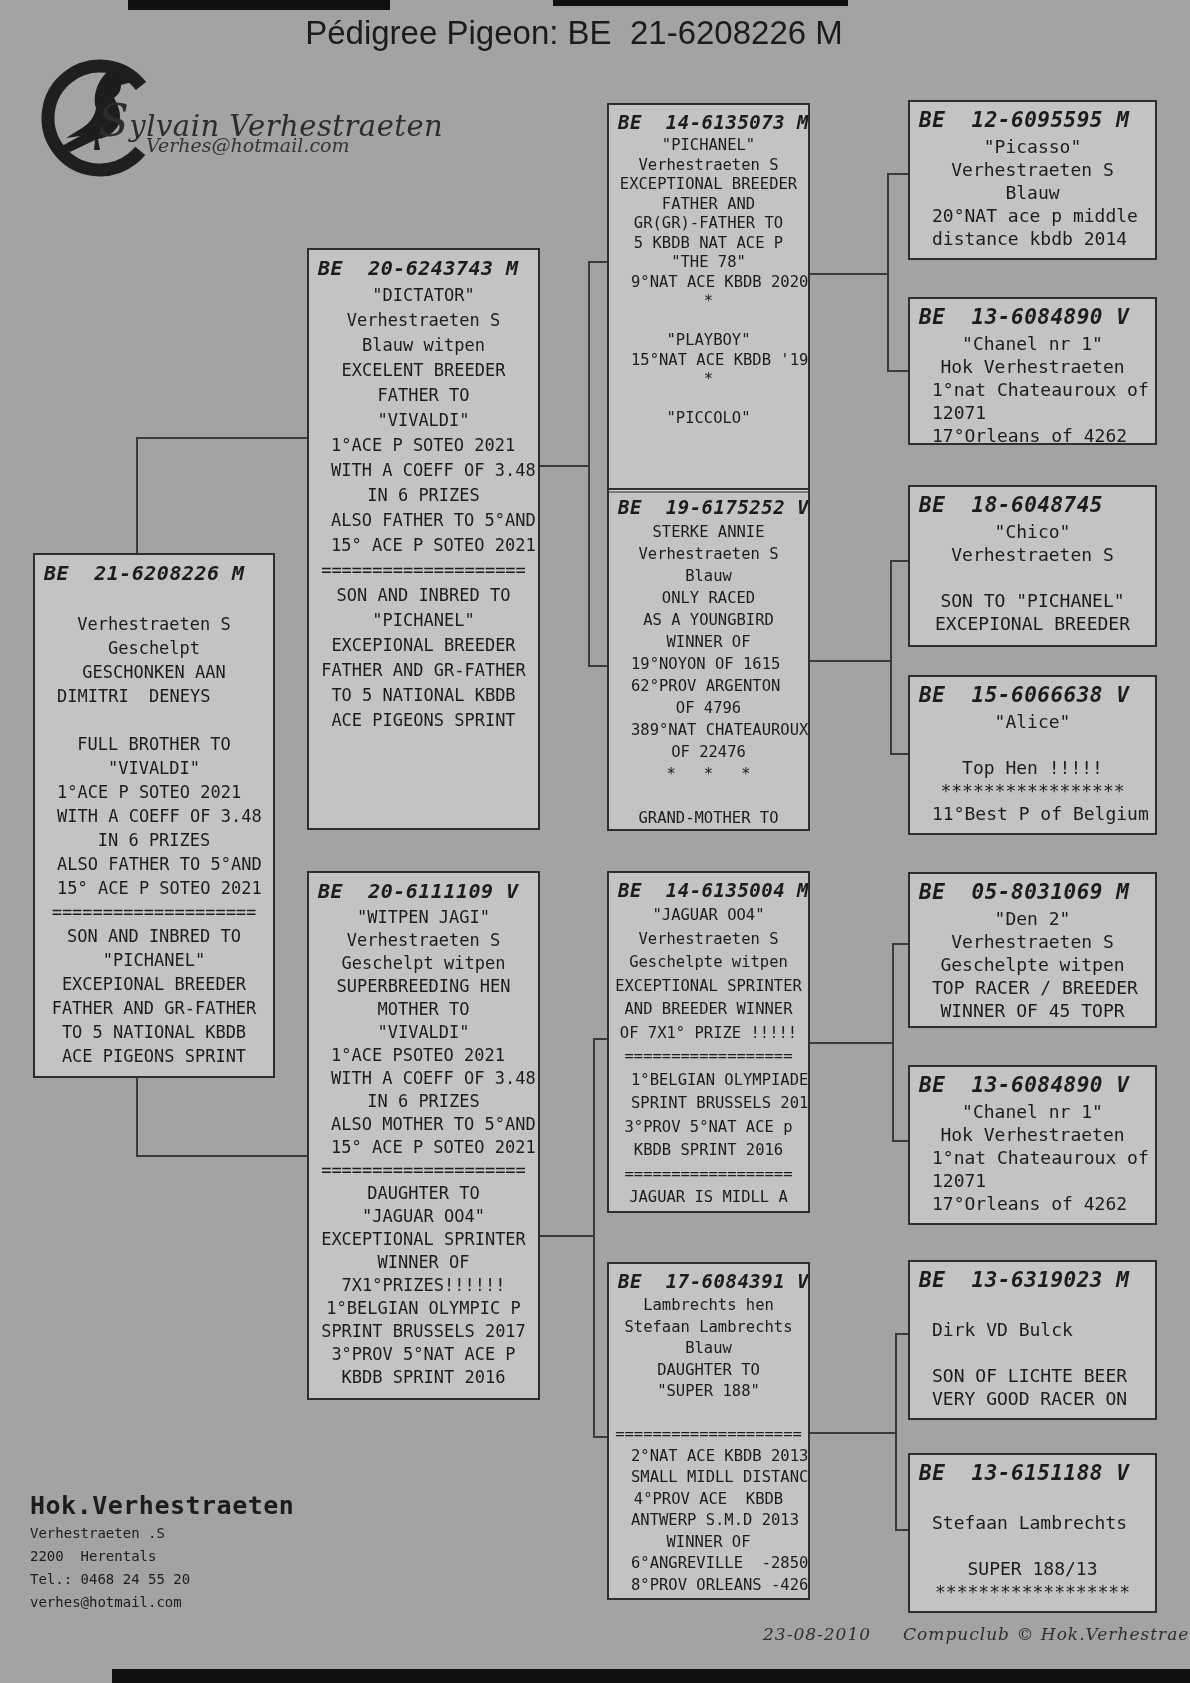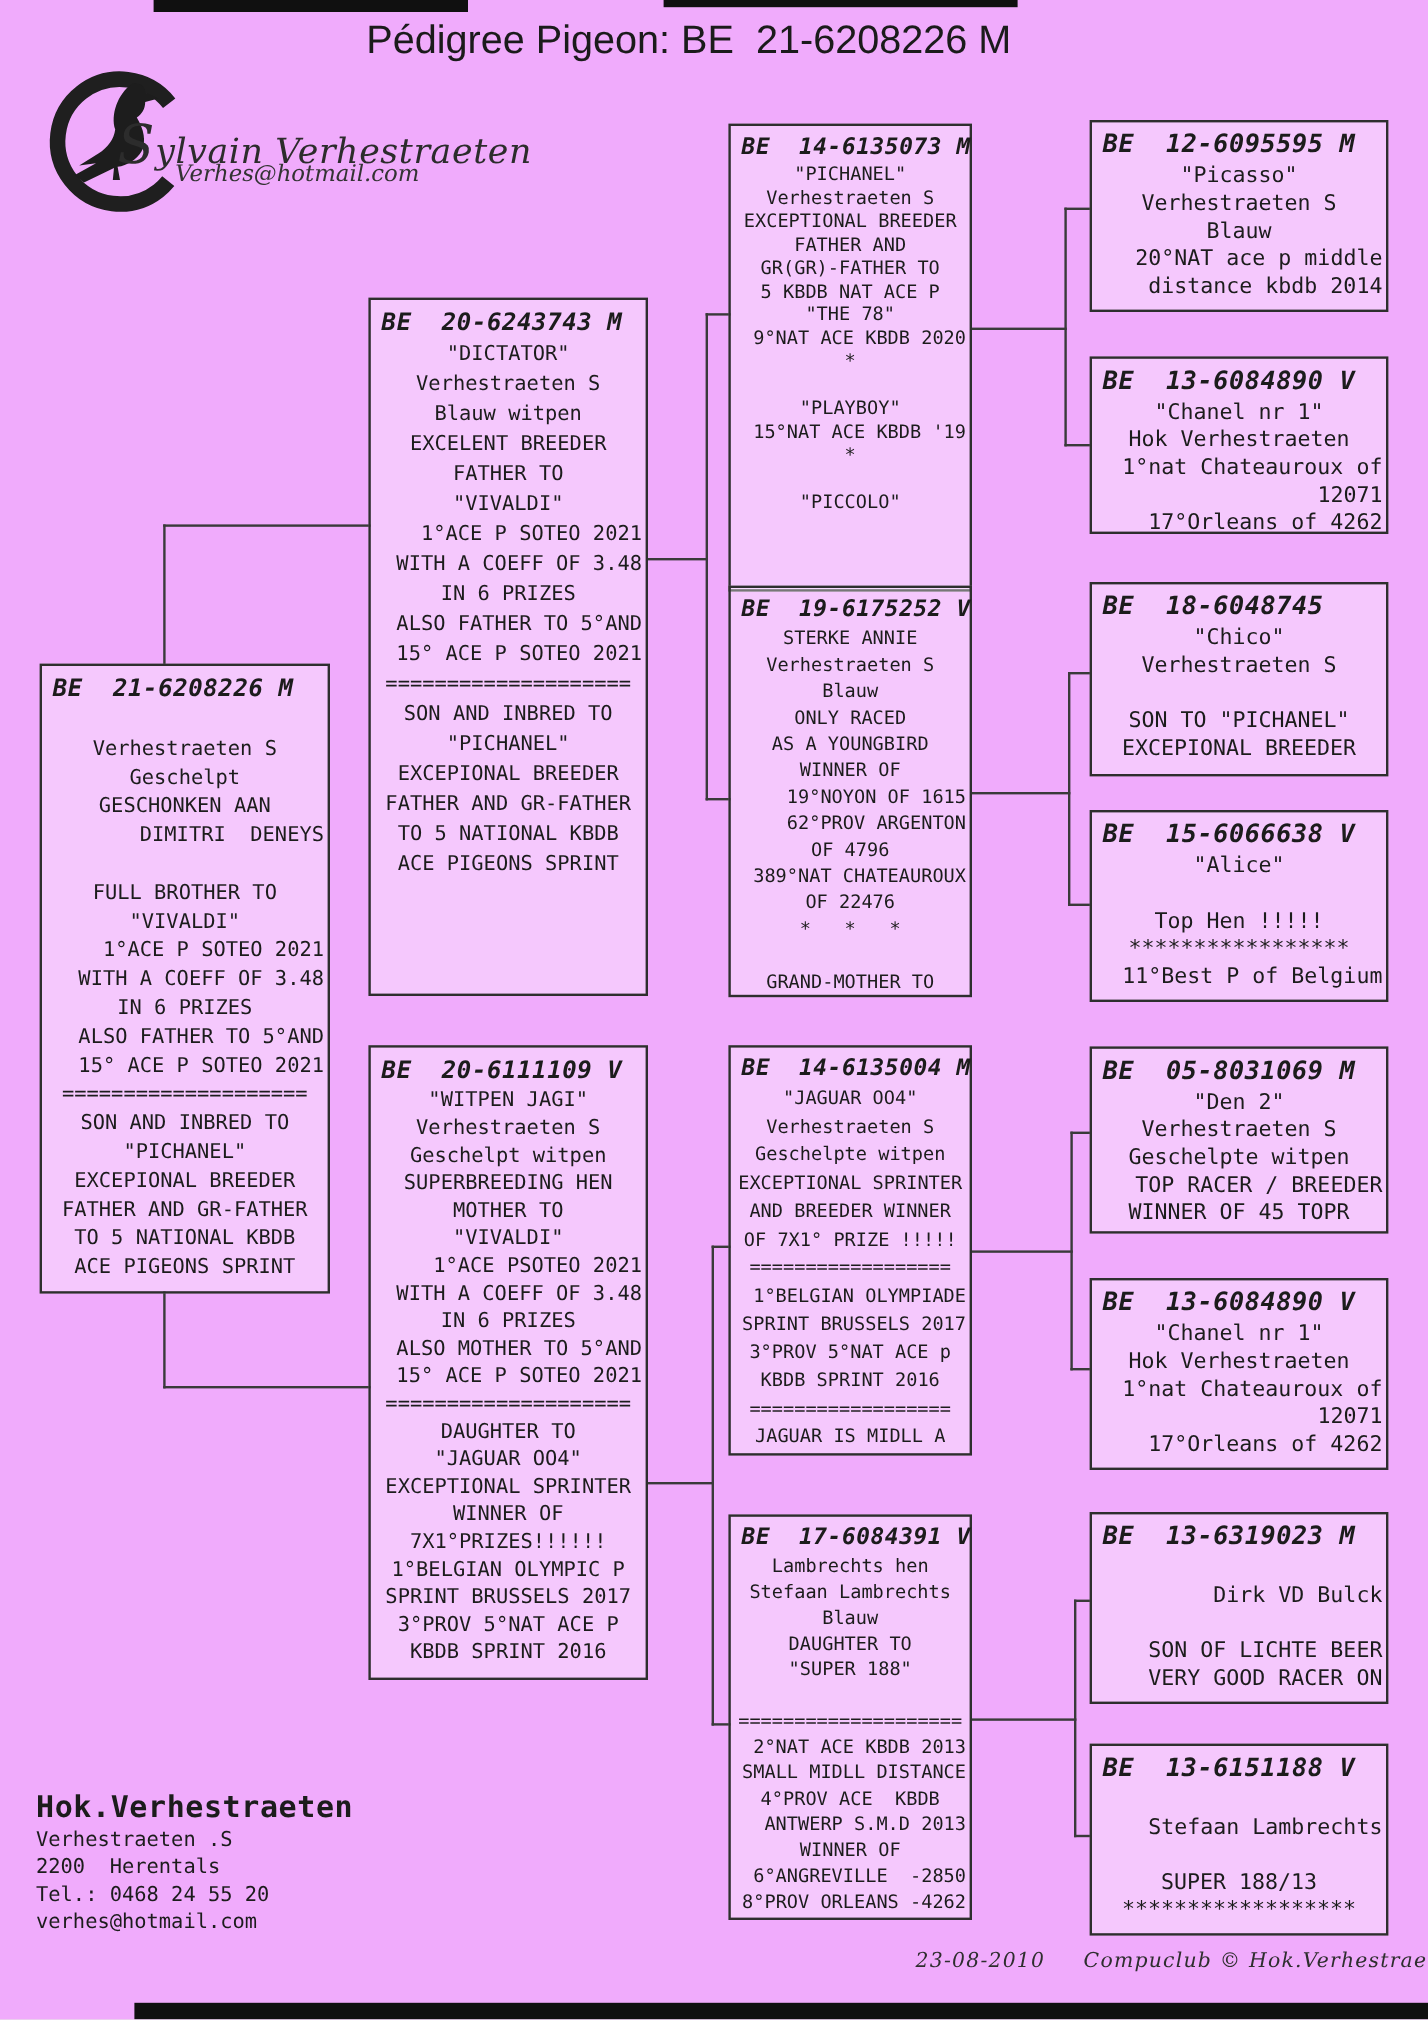--- a/index.html
+++ b/index.html
@@ -1,36 +1,36 @@
 <!DOCTYPE html>
 <html><head>
 <meta charset="utf-8">
 <style>
   html,body{margin:0;padding:0;background:#e8e8e6;}
-  .page{position:relative;width:1190px;height:1683px;background:#f0abfc;overflow:hidden;
+  .page{position:relative;width:1190px;height:1683px;background:#a3a3a3;overflow:hidden;
         font-family:"DejaVu Sans Mono",monospace;color:#1c1c1c;}
   
   .bar{position:absolute;background:#101010;}
   
   .title{position:absolute;left:254px;top:14px;width:640px;text-align:center;
          font-family:"Liberation Sans",sans-serif;font-size:33px;font-weight:400;
          color:#1b1b1b;white-space:pre;}
   
   .logo-svg{position:absolute;left:34px;top:56px;}
   .logo-name{position:absolute;left:98px;top:94px;font-family:"DejaVu Serif",serif;
              font-style:italic;font-size:29px;color:#2c2c2c;letter-spacing:.5px;white-space:pre;}
   .logo-name::first-letter{font-size:1.55em;}
   .logo-email{position:absolute;left:146px;top:134px;font-family:"DejaVu Serif",serif;
               font-style:italic;font-size:19px;color:#333;}
   
   .pbox{position:absolute;border:2px solid #2e2e2e;background:rgba(255,255,255,.35);box-sizing:border-box;}
   .ring{font-style:italic;font-weight:600;font-size:20px;letter-spacing:.5px;
         padding:6px 2px 3px 9px;white-space:pre;}
   .bline{text-align:center;white-space:pre;padding:0 3px;overflow:hidden;}
-  .bline.left{text-align:right;padding-left:7px;}
+  .bline.left{text-align:left;padding-left:22px;}
   .b-subject{left:33px;top:553px;width:242px;height:525px}
   .b-father{left:307px;top:248px;width:233px;height:582px}
   .b-mother{left:307px;top:871px;width:233px;height:529px}
   .b-gp1{left:607px;top:103px;width:203px;height:390px}
   .b-gp2{left:607px;top:488px;width:203px;height:343px}
   .b-gp3{left:607px;top:871px;width:203px;height:342px}
   .b-gp4{left:607px;top:1262px;width:203px;height:338px}
   .b-ggp1{left:908px;top:100px;width:249px;height:160px}
   .b-ggp2{left:908px;top:297px;width:249px;height:148px}
   .b-ggp3{left:908px;top:485px;width:249px;height:162px}
@@ -51,21 +51,21 @@
   .b-gp1 .ring,.b-gp2 .ring,.b-gp3 .ring,.b-gp4 .ring{font-size:19px;}
   .b-ggp1 .bline,.b-ggp2 .bline,.b-ggp3 .bline,.b-ggp4 .bline,.b-ggp5 .bline,
   .b-ggp6 .bline,.b-ggp7 .bline,.b-ggp8 .bline{font-size:18px;line-height:23px;}
   .b-ggp1 .ring,.b-ggp2 .ring,.b-ggp3 .ring,.b-ggp4 .ring,.b-ggp5 .ring,
   .b-ggp6 .ring,.b-ggp7 .ring,.b-ggp8 .ring{font-size:21px;}
   
   .cl{position:absolute;background:#3a3a3a;}
   
   .addr{position:absolute;left:30px;top:1490px;}
   .addr-loft{font-size:25px;font-weight:700;letter-spacing:.5px;line-height:32px;}
-  .addr-line{font-size:17px;line-height:23px;white-space:pre;}
+  .addr-line{font-size:14px;line-height:23px;white-space:pre;}
   
   .footer{position:absolute;left:763px;top:1624px;display:flex;gap:32px;
           font-family:"DejaVu Serif",serif;font-style:italic;font-size:17px;
           color:#2e2e2e;letter-spacing:1px;white-space:pre;}
 </style>
 </head>
 <body>
 
 <div class="page">
 

